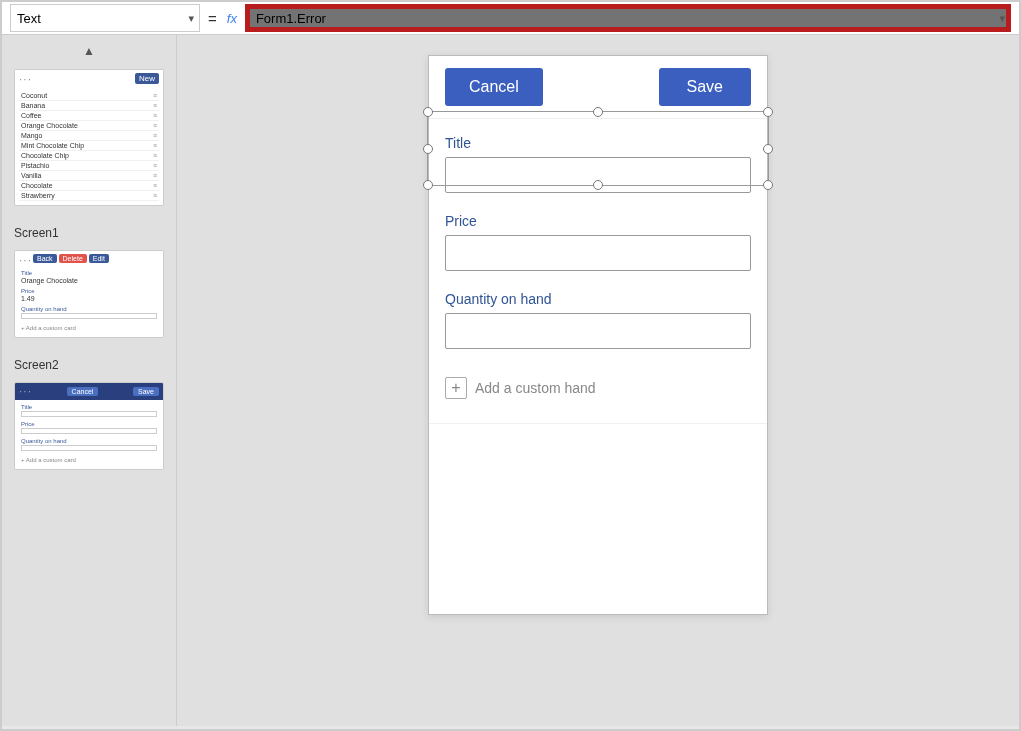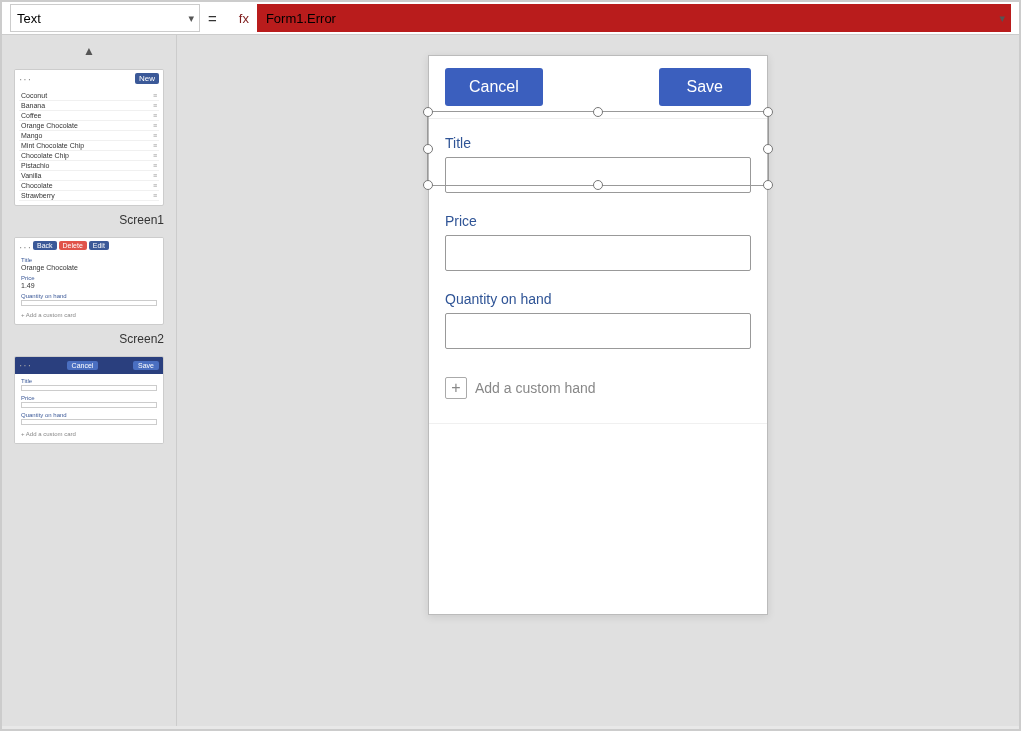--- a/index.html
+++ b/index.html
@@ -49,37 +49,37 @@
       color: #555;
     }
     .formula-equals {
       font-size: 15px;
       color: #333;
       font-weight: 500;
       padding: 0 2px;
     }
     .formula-fx {
       font-size: 13px;
-      color: #7f1d1d;
+      color: #3b82f6;
+      font-style: italic;
       padding: 0 2px;
-      margin-left: 12px;
     }
     .formula-input-wrapper {
       flex: 1;
       position: relative;
       display: flex;
       align-items: center;
     }
     .formula-input {
       flex: 1;
       height: 28px;
-      border: 3px solid #b91c1c;
+      border: 5px solid #b91c1c;
       font-size: 13px;
       padding: 0 24px 0 6px;
-      background: #b91c1c;
+      background: #737373;
     }
     .formula-input-wrapper::after {
       content: '▾';
       position: absolute;
       right: 6px;
       top: 50%;
       transform: translateY(-50%);
       pointer-events: none;
       font-size: 11px;
       color: #555;
@@ -171,22 +171,22 @@
     }
 
     .thumb-list-item-right {
       color: #999;
       font-size: 7px;
     }
 
     .screen-label {
       font-size: 12px;
       color: #333;
-      text-align: right;
-      margin-top: 7px;
+      text-align: left;
+      margin-top: 20px;
     }
     .thumb2-btn {
       font-size: 7px;
       padding: 1px 4px;
       border-radius: 2px;
       color: #fff;
     }
     .thumb2-btn-back { background: #3b5998; }
     .thumb2-btn-delete { background: #e0534a; }
     .thumb2-btn-edit { background: #3b5998; }

